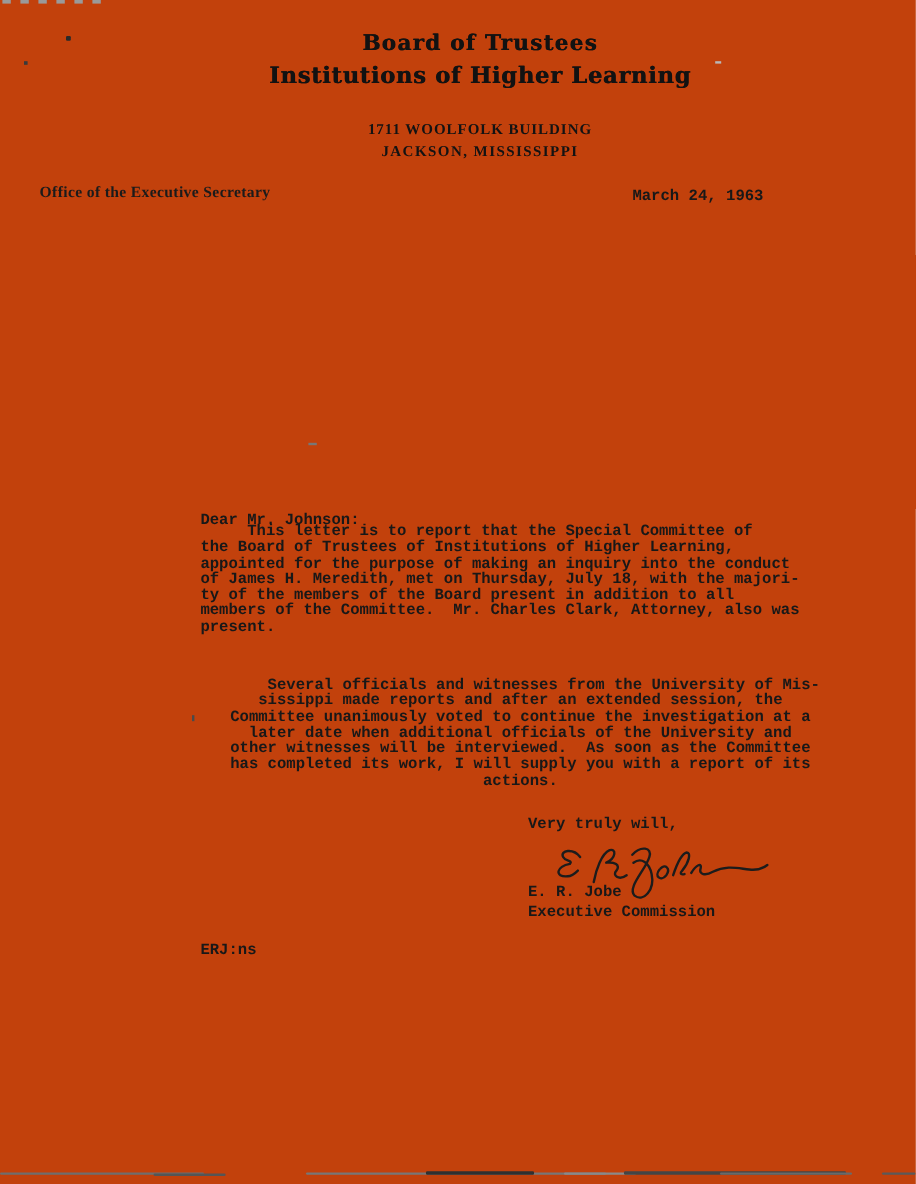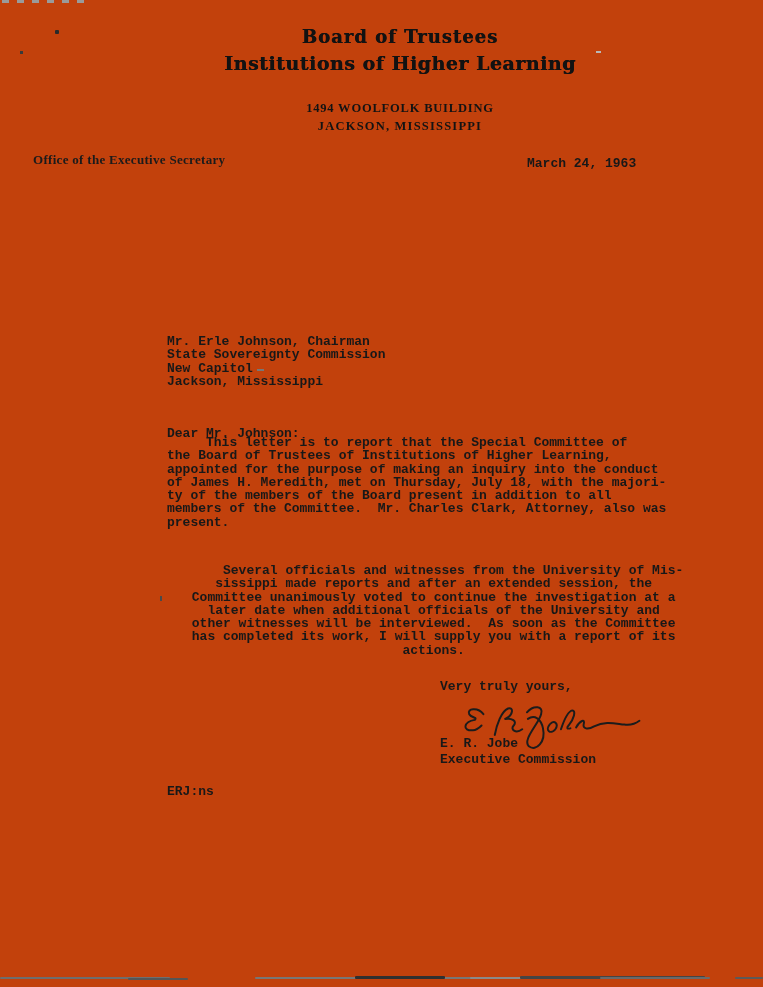--- a/index.html
+++ b/index.html
@@ -126,48 +126,44 @@
   </div>
   <div class="artifact spot-1"></div>
   <div class="artifact spot-2"></div>
   <div class="artifact spot-3"></div>
   <div class="artifact spot-4"></div>
   <div class="artifact spot-5"></div>
 
   <header class="letterhead">
     <div class="org-line blackletter">Board of Trustees</div>
     <div class="org-name blackletter">Institutions of Higher Learning</div>
-    <div class="addr1">1494 WOOLFOLK BUILDING</div>
+    <div class="addr1">1711 WOOLFOLK BUILDING</div>
     <div class="addr2">JACKSON, MISSISSIPPI</div>
   </header>
 
   <div class="office-line">Office of the Executive Secretary</div>
   <div class="mono date-line">March 24, 1963</div>
 
-  <pre class="mono recipient">Mr. Erle Johnson, Chairman
-State Sovereignty Commission
-New Capitol
-Jackson, Mississippi</pre>
   <div class="mono salutation">Dear Mr. Johnson:</div>
   <pre class="mono para1">     This letter is to report that the Special Committee of
 the Board of Trustees of Institutions of Higher Learning,
 appointed for the purpose of making an inquiry into the conduct
 of James H. Meredith, met on Thursday, July 18, with the majori-
 ty of the members of the Board present in addition to all
 members of the Committee.  Mr. Charles Clark, Attorney, also was
 present.</pre>
   <pre class="mono para2">     Several officials and witnesses from the University of Mis-
 sissippi made reports and after an extended session, the
 Committee unanimously voted to continue the investigation at a
 later date when additional officials of the University and
 other witnesses will be interviewed.  As soon as the Committee
 has completed its work, I will supply you with a report of its
 actions.</pre>
 
-  <div class="mono closing">Very truly yours,</div>
+  <div class="mono closing">Very truly will,</div>
 
   <svg class="signature" viewBox="0 0 210 55" fill="none" stroke="#1c1c1c" stroke-width="2.1" stroke-linecap="round" stroke-linejoin="round">
     <path d="M42,15 C36,7 24,9 27,15 C29,19 36,18 33,21 C21,23 19,33 31,32 C35,32 38,29 40,27"></path>
     <path d="M54,37 C56,26 61,12 68,9 C74,7 74,16 65,20 C72,19 78,22 74,27 C70,31 76,36 83,31"></path>
     <path d="M88,13 C95,5 106,6 103,15 C100,26 83,42 90,49 C98,55 108,44 105,30 C103,20 96,15 89,20"></path>
     <path d="M112,26 C107,32 113,37 118,31 C122,25 117,21 113,25"></path>
     <path d="M124,31 C127,22 131,12 136,11 C140,11 138,20 132,27 C130,29 130,31 134,30"></path>
     <path d="M140,29 C144,22 150,19 148,26 C147,30 152,32 159,28 C171,22 181,25 191,26 C198,27 203,25 207,22"></path>
   </svg>
 

